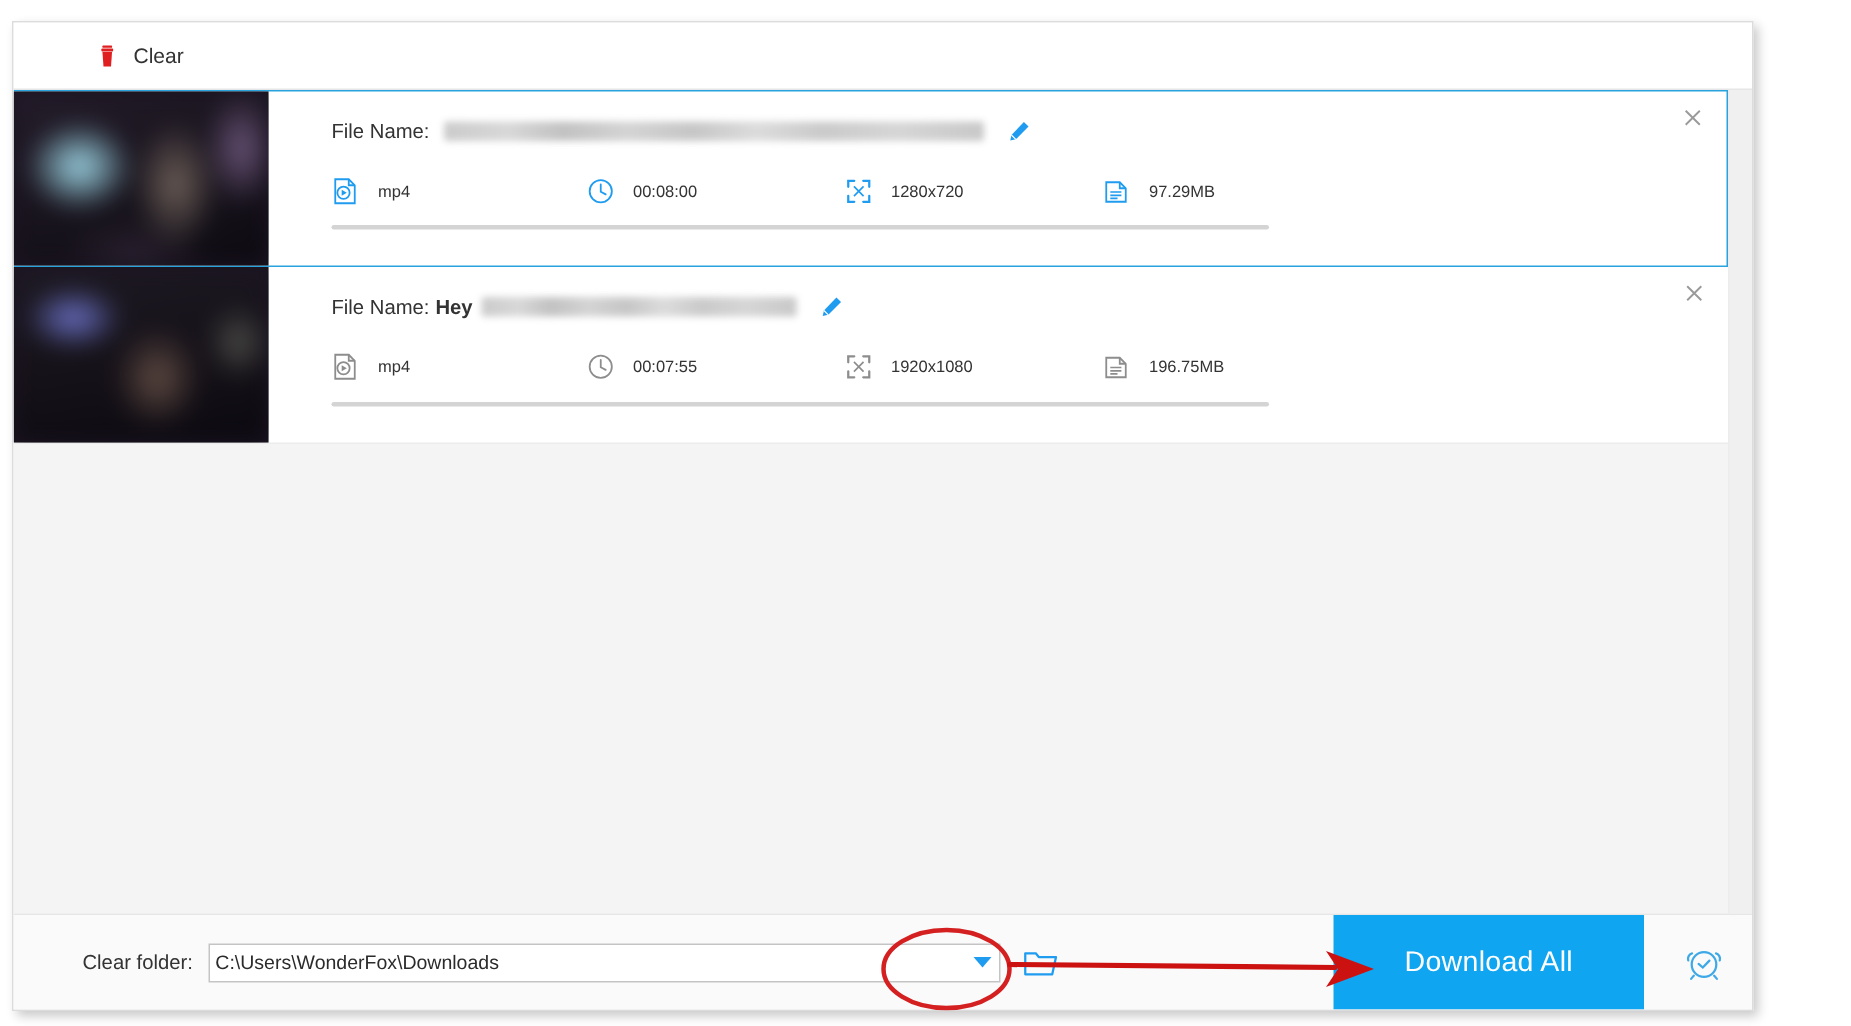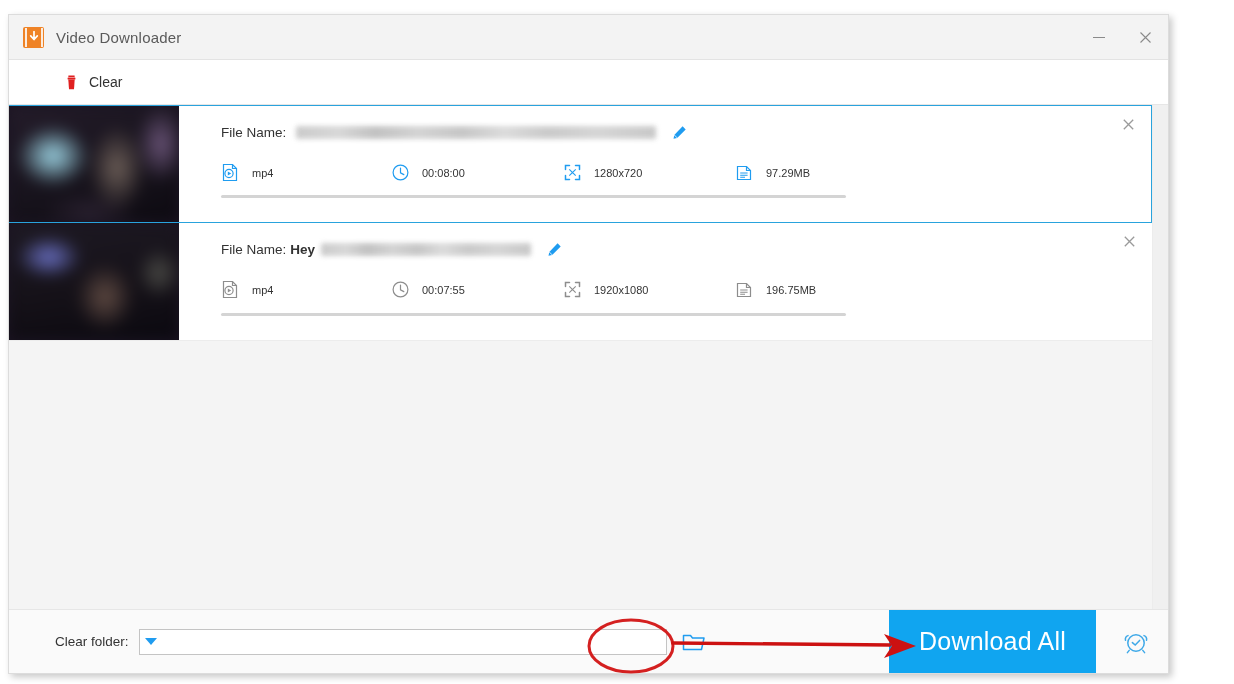--- a/index.html
+++ b/index.html
@@ -303,21 +303,21 @@
     cursor: default;
   }
   #dlall {
     position: absolute;
     left: 880px;
     top: 0;
     width: 207px;
     height: 63px;
     background: #10a5f0;
     color: #ffffff;
-    font-size: 25px;
+    font-size: 19px;
     display: flex;
     align-items: center;
     justify-content: center;
     cursor: default;
     letter-spacing: .2px;
   }
   #alarmbtn {
     position: absolute;
     right: 16px; top: 50%;
     transform: translateY(-50%);
@@ -334,38 +334,20 @@
     z-index: 50;
   }
 </style>
 </head>
 <body>
 
 <div id="page">
 
   <div id="window">
 
-    <div id="titlebar">
-      <div id="app-icon">
-        <svg class="arrow" viewBox="0 0 11 13">
-          <path d="M5.5 1 L5.5 8.2 M2.2 5.4 L5.5 9 L8.8 5.4" fill="none" stroke="#ffffff" stroke-width="1.7" stroke-linecap="round" stroke-linejoin="round"></path>
-        </svg>
-      </div>
-      <div id="app-title">Video Downloader</div>
-      <div class="wincontrols">
-        <div class="winbtn min">
-            <span></span>
-          </div>
-        <div class="winbtn">
-          <svg width="13" height="13" viewBox="0 0 13 13">
-            <path d="M1.5 1.5 L11.5 11.5 M11.5 1.5 L1.5 11.5" stroke="#8a8a8a" stroke-width="1.1" fill="none"></path>
-          </svg>
-        </div>
-      </div>
-    </div>
 
     <div id="toolbar">
       <div class="tbbtn">
         <svg class="tb-ico" viewBox="0 0 17 17">
           <rect x="5.3" y="1.4" width="6.4" height="1.5" rx="0.4" fill="#e02020"></rect>
           <rect x="4.6" y="3.4" width="7.8" height="2.0" rx="0.5" fill="#e02020"></rect>
           <path d="M5.3 5.6 L11.7 5.6 L11.0 15.3 L6.0 15.3 Z" fill="#e02020"></path>
         </svg>
         <span>Clear</span>
       </div>
@@ -500,20 +482,21 @@
           </div>
         </div>
 
       </div>
       <div id="scrollbar"></div>
     </div>
 
     <div id="bottombar">
       <div id="outlabel">Clear folder:</div>
       <div id="outbox">
+        <input id="outpath" type="text" value="C:\Users\WonderFox\Downloads" style="">
         <div id="outdrop">
           <span class="caret"></span>
         </div>
       </div>
       <div id="folderbtn">
         <svg width="24" height="20" viewBox="0 0 24 20">
           <path d="M1.5 17.5 L1.5 3.5 L8.5 3.5 L10.5 6.0 L22.0 6.0 L19.5 17.5 Z" fill="none" stroke="#1f9cf0" stroke-width="1.5" stroke-linejoin="round"></path>
         </svg>
       </div>
       <div id="dlall">

